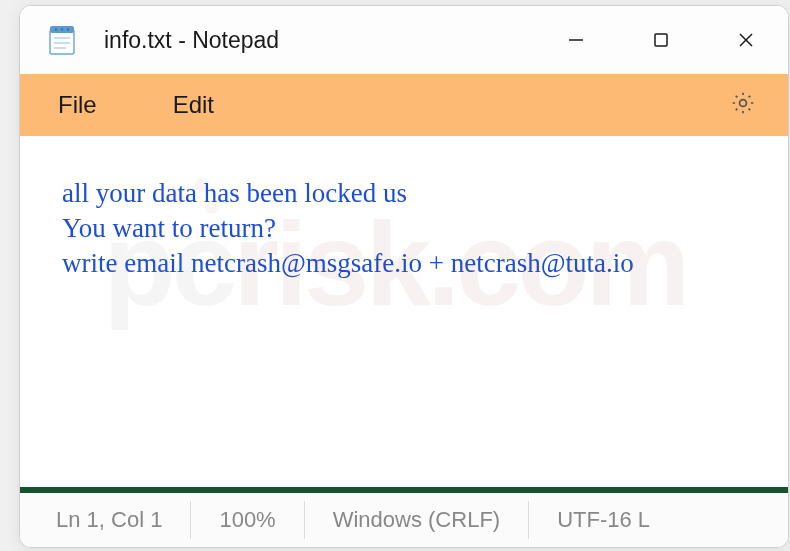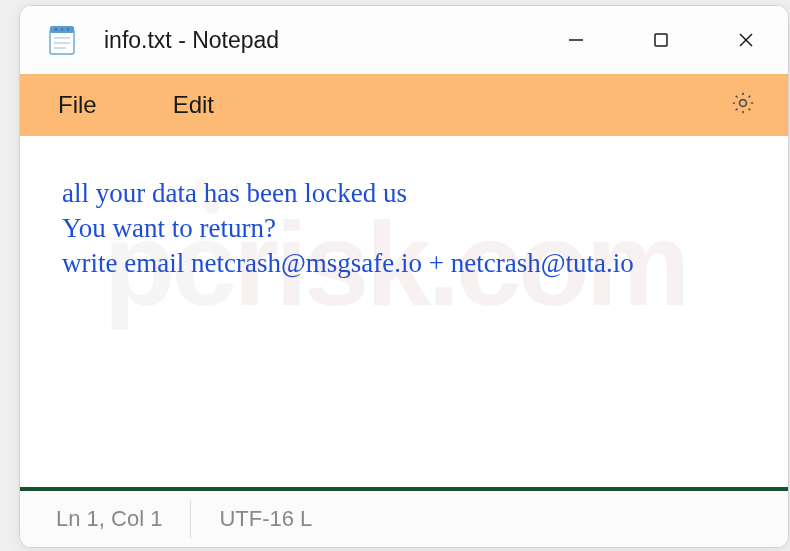--- a/index.html
+++ b/index.html
@@ -91,21 +91,21 @@
       word-wrap: break-word;
       background: #ffffff;
       outline: none;
       overflow: auto;
     }
     .statusbar {
       height: 60px;
       display: flex;
       align-items: center;
       background: #fbfbfb;
-      border-top: 4px solid #14532d;
+      border-top: 6px solid #14532d;
       font-size: 22px;
       color: #888888;
     }
     .status-item {
       padding: 0 28px;
       height: 38px;
       display: flex;
       align-items: center;
       border-right: 1px solid #dcdcdc;
     }
@@ -190,20 +190,22 @@
       </span>
     </div>
   </div>
 
   <div class="editor" contenteditable="true" style="">all your data has been locked us
 You want to return?
 write email netcrash@msgsafe.io + netcrash@tuta.io</div>
 
   <div class="statusbar">
     <div class="status-item">Ln 1, Col 1</div>
+    <div class="status-item">100%</div>
+    <div class="status-item">Windows (CRLF)</div>
     <div class="status-item">UTF-16 L</div>
   </div>
 
 </div>
 
 <div class="watermark">
   <span class="pc">pc</span><span>risk</span><span>.com</span>
 </div>
 <div class="wm-dot" style="top:190px; left:170px;"></div>
 <div class="wm-dot" style="top:200px; left:205px;"></div>

